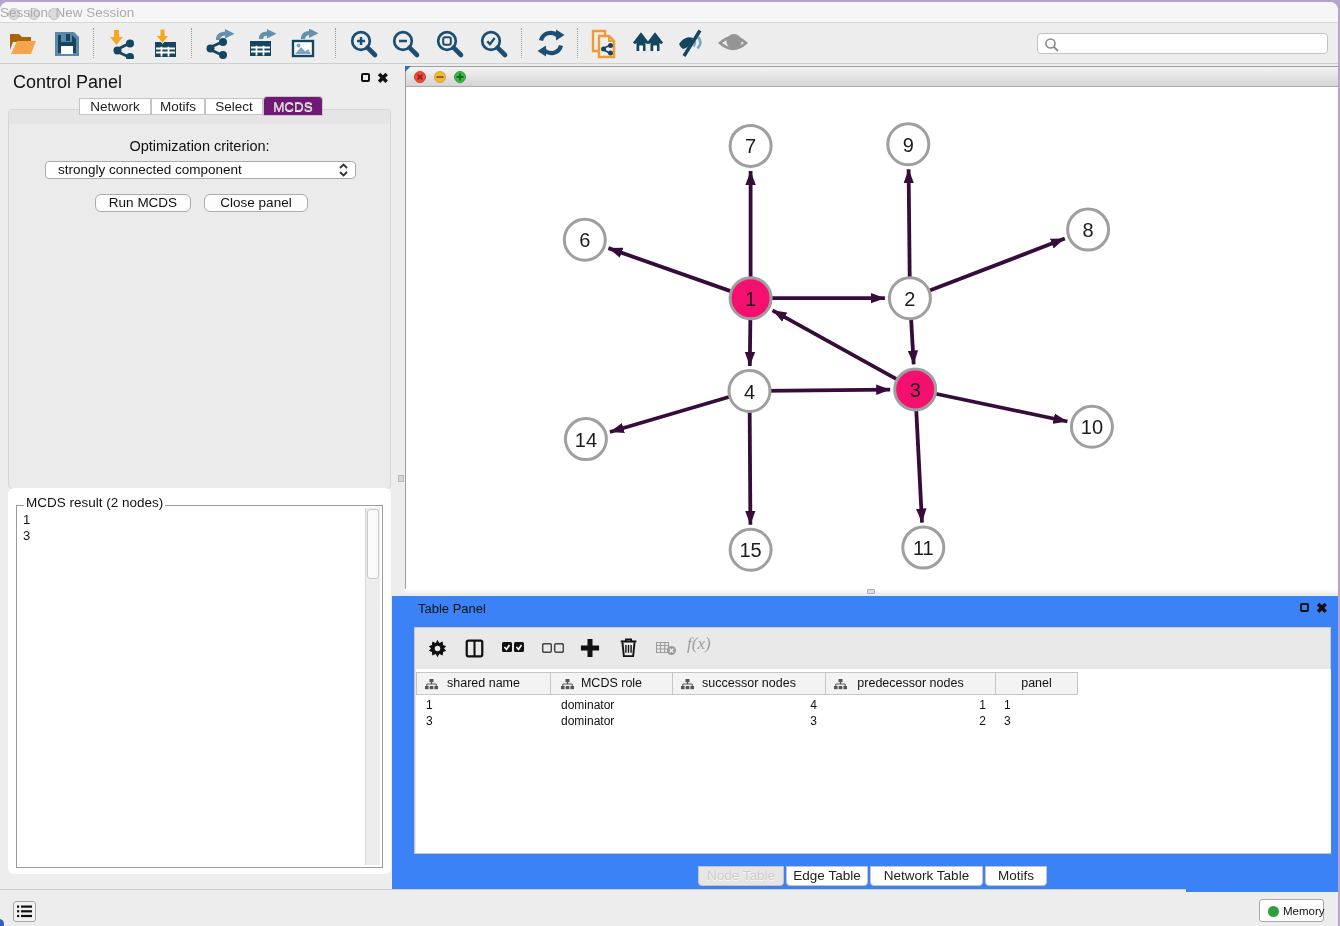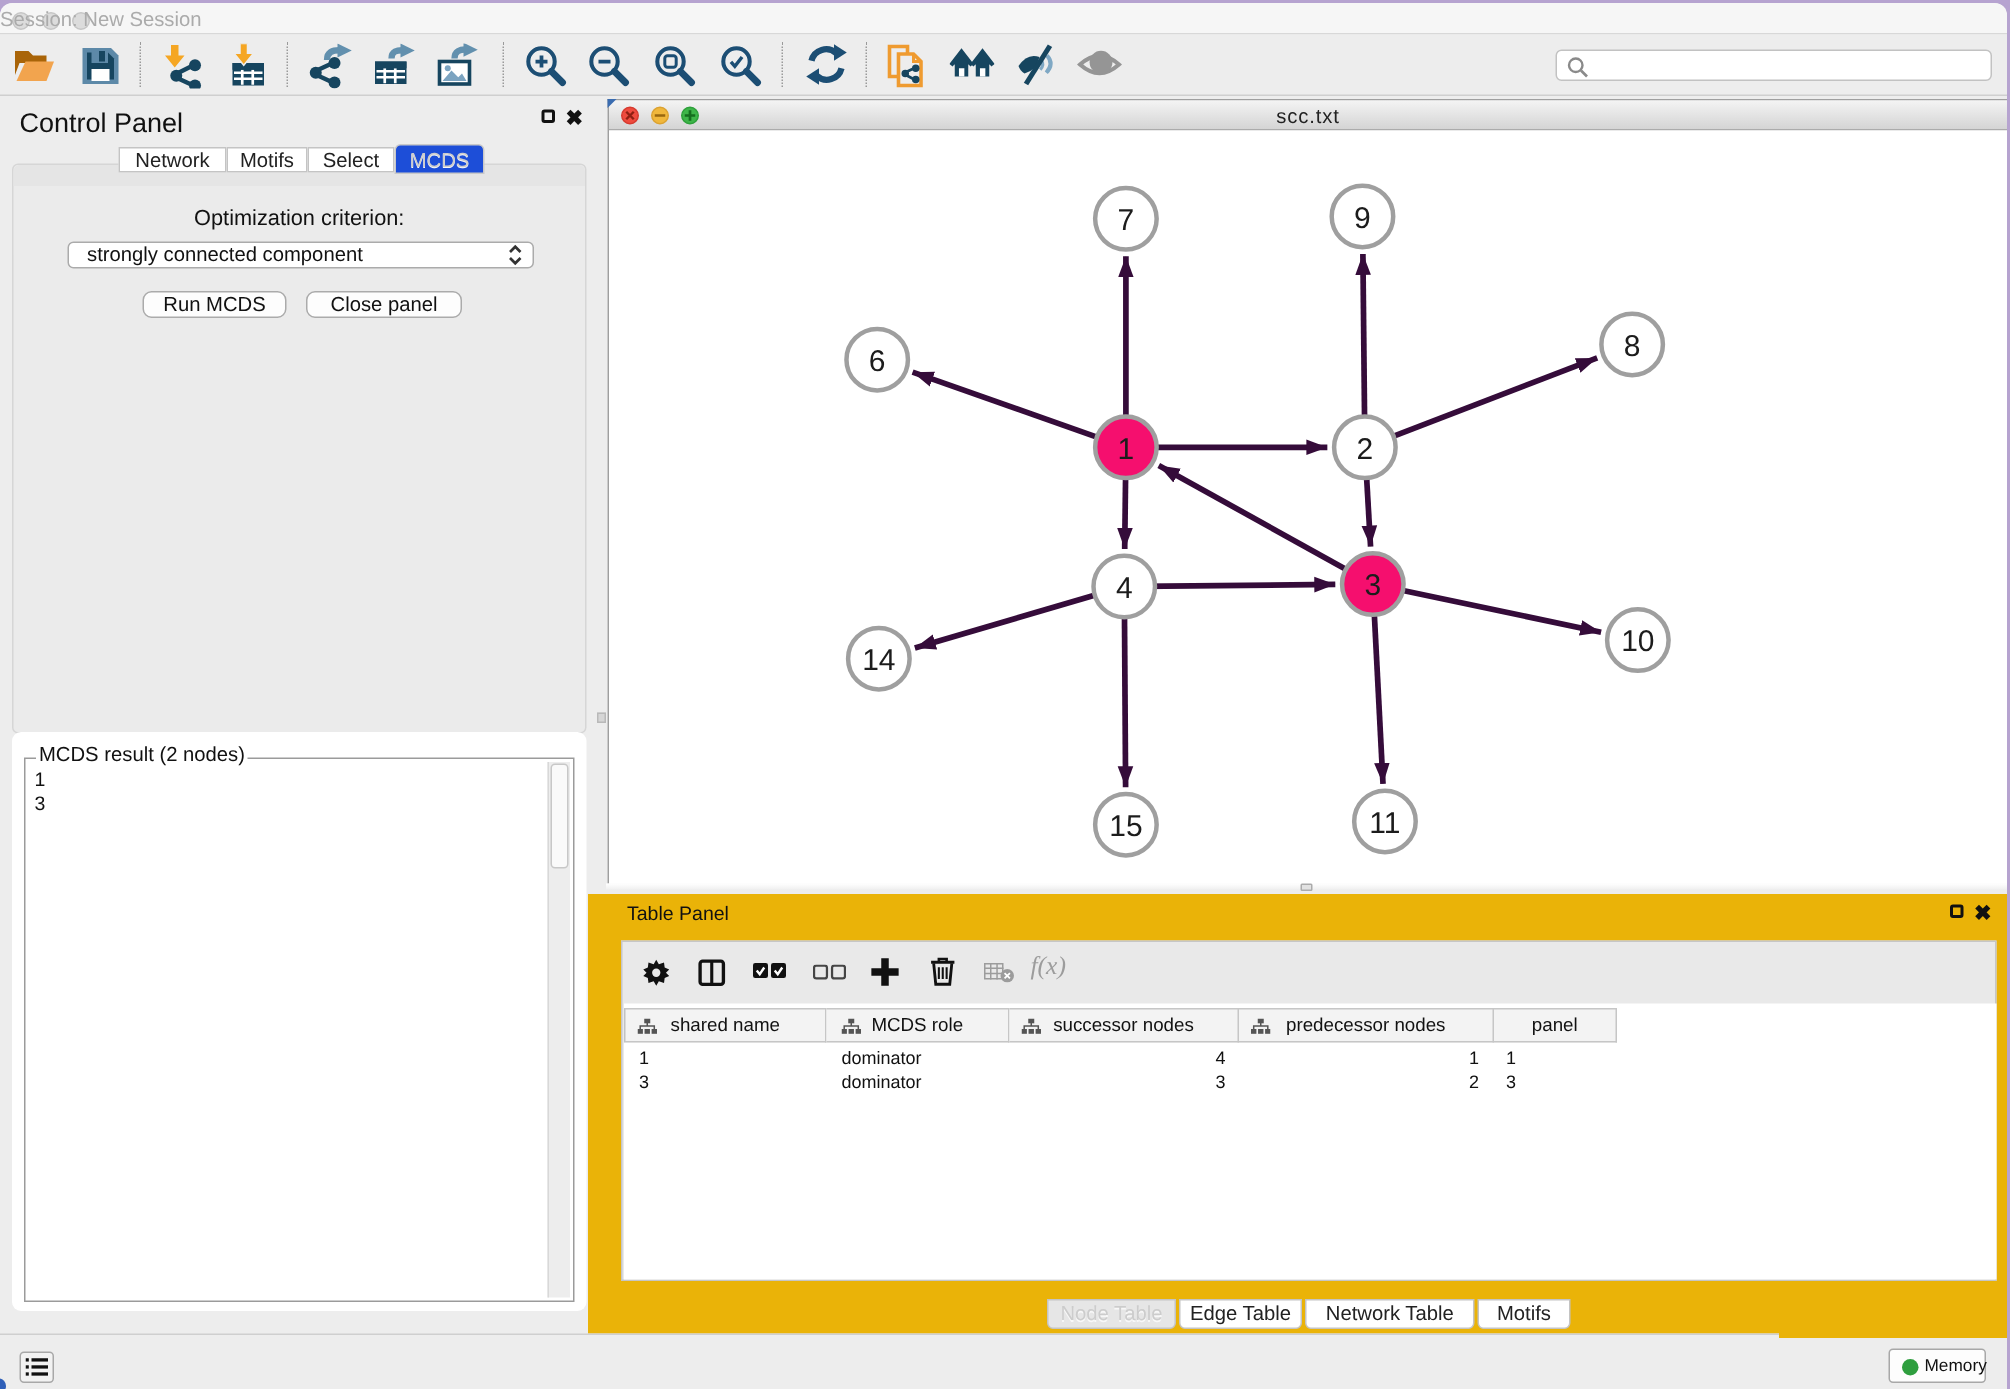--- a/index.html
+++ b/index.html
@@ -13,38 +13,38 @@
 .tsep { position:absolute; top:5px; height:30px; width:0; border-left:1px dotted #9a9a9a; }
 .ti { position:absolute; top:6px; }
 .tpi { position:absolute; top:0; }
 #searchbox { position:absolute; left:1037px; top:10px; width:291px; height:21px; background:#fff; border:1px solid #c2c2c2; border-radius:4px; }
 
 #cpanel { position:absolute; left:0; top:62px; width:392px; height:828px; background:#ededed; }
 #cp-title { position:absolute; left:13px; top:8px; font-size:18px; color:#111; }
 .dock-float { position:absolute; width:9px; height:9px; border:2px solid #111; border-radius:2px; }
 .dock-close { position:absolute; font-size:14px; font-weight:bold; color:#111; }
 .tab { position:absolute; z-index:3; top:34px; height:17px; background:#fff; border:1px solid #c4c4c4; font-size:13.5px; color:#222; text-align:center; line-height:16px; }
-#tab-mcds { position:absolute; z-index:2; top:32px; height:20px; background:#1d4ed8; border:1px solid #c9c9c9; border-radius:4px 4px 0 0; font-size:13.5px; color:#cccccc; text-shadow:0 1px 0 #f8f8f8; text-align:center; line-height:19px; }
+#tab-mcds { position:absolute; z-index:2; top:32px; height:20px; background:#701a75; border:1px solid #c9c9c9; border-radius:4px 4px 0 0; font-size:13.5px; color:#cccccc; text-shadow:0 1px 0 #f8f8f8; text-align:center; line-height:19px; }
 #cp-content { position:absolute; left:8px; top:45px; width:383px; height:380px; background:#ebebeb; border:1px solid #d6d6d6; border-radius:4px; }
 #opt-label { position:absolute; left:0; top:28px; width:100%; text-align:center; font-size:14.5px; color:#111; }
 #combo { position:absolute; left:36px; top:51px; width:311px; height:18px; background:#fff; border:1px solid #ababab; border-radius:4px; font-size:13.5px; color:#111; line-height:16px; padding-left:12px; }
 .btn { position:absolute; top:84px; height:18px; background:#fdfdfd; border:1px solid #ababab; border-radius:6px; font-size:13.5px; color:#111; text-align:center; line-height:16px; }
 #mcds-box { position:absolute; left:16px; top:441px; width:367px; height:363px; border:1px solid #9b9b9b; background:#fff; }
 #mcds-label { position:absolute; left:24px; top:431px; font-size:13.5px; color:#111; background:#fff; padding:0 2px; }
 #mcds-inner { position:absolute; left:3px; top:6px; right:17px; bottom:3px; background:#fff; font-size:13px; color:#111; line-height:16px; padding-left:3px; }
 #mcds-sb { position:absolute; top:2px; right:2px; width:15px; bottom:2px; background:#ededed; border-left:1px solid #d8d8d8; }
 #mcds-thumb { position:absolute; top:1px; left:1px; width:12px; height:70px; background:#fafafa; border:1px solid #c8c8c8; border-radius:3px; }
 
 #netwin { position:absolute; left:405px; top:64px; width:934px; height:523px; border:1px solid #9f9f9f; border-bottom:none; background:#fff; }
 #nw-titlebar { position:absolute; left:0; top:0; width:100%; height:20px; background:linear-gradient(#f4f4f4,#d4d4d4); border-bottom:1px solid #ababab; }
 #nw-title { position:absolute; top:3px; left:0; width:100%; text-align:center; font-size:13.5px; color:#222; letter-spacing:0.6px; }
 .mtl { position:absolute; top:4px; width:12px; height:12px; border-radius:50%; }
 #canvas { position:absolute; left:0; top:20px; width:932px; height:502px; background:#fff; }
 
-#tpanel { position:absolute; left:392px; top:594px; width:948px; height:296px; background:#eab308; }
+#tpanel { position:absolute; left:392px; top:594px; width:948px; height:296px; background:#3b82f6; }
 #tp-title { position:absolute; left:26px; top:5px; font-size:13px; color:#111; }
 #tp-box { position:absolute; left:22px; top:31px; width:917px; height:227px; background:#e9e9e9; border:1px solid #c6c6c6; }
 #tp-table { position:absolute; left:1px; top:41px; width:915px; height:184px; background:#fff; }
 .th { position:absolute; top:3px; height:23px; border-right:1px solid #c6c6c6; border-top:1px solid #c6c6c6; border-bottom:1px solid #c6c6c6; background:#f3f3f3; font-size:12.5px; color:#111; text-align:center; line-height:21px; }
 .td { position:absolute; font-size:12px; color:#111; height:16px; line-height:16px; }
 .btab { position:absolute; top:270px; height:20px; background:#fff; border:1px solid #c4c4c4; border-radius:0 0 4px 4px; font-size:13.5px; color:#222; text-align:center; line-height:18px; }
 
 #statusbar { position:absolute; left:0; top:887px; z-index:5; width:1186px; height:34px; background:#ededed; border-top:1px solid #cfcfcf; }
 #sb-left { position:absolute; left:13px; top:11px; width:23px; height:21px; background:#f2f2f2; border:1px solid #a8a8a8; border-radius:3px; }
 #sb-mem { position:absolute; left:1259px; top:9px; width:65px; height:23px; background:#fdfdfd; border:1px solid #a8a8a8; border-radius:3px; font-size:12px; color:#111; }
@@ -221,21 +221,20 @@
       <div class="mtl" style="left:28px; background:#f0b73c; border:1px solid #dba231;">
           <svg width="10" height="10" viewBox="0 0 10 10" style="position:absolute;left:0;top:0">
             <path d="M1.5,5 h7" stroke="#99670f" stroke-width="1.8"></path>
           </svg>
         </div>
       <div class="mtl" style="left:48px; background:#3eb549; border:1px solid #2da03a;">
           <svg width="10" height="10" viewBox="0 0 10 10" style="position:absolute;left:0;top:0">
             <path d="M5,1.5 v7 M1.5,5 h7" stroke="#156e1f" stroke-width="1.8"></path>
           </svg>
         </div>
-      <div id="nw-title">scc.txt</div>
     </div>
     <div id="canvas">
     <svg width="932" height="502" viewBox="0 0 932 502">
       <defs>
         <marker id="arr" viewBox="0 0 14 11" refX="14" refY="5.5" markerWidth="14" markerHeight="11" markerUnits="userSpaceOnUse" orient="auto">
           <path d="M0,0.3 L14,5.5 L0,10.7 z" fill="#350c3a"></path>
         </marker>
       </defs>
       <g stroke="#350c3a" stroke-width="3.8" marker-end="url(#arr)">
         <line x1="344.6" y1="201.2" x2="344.6" y2="83.9"></line>

